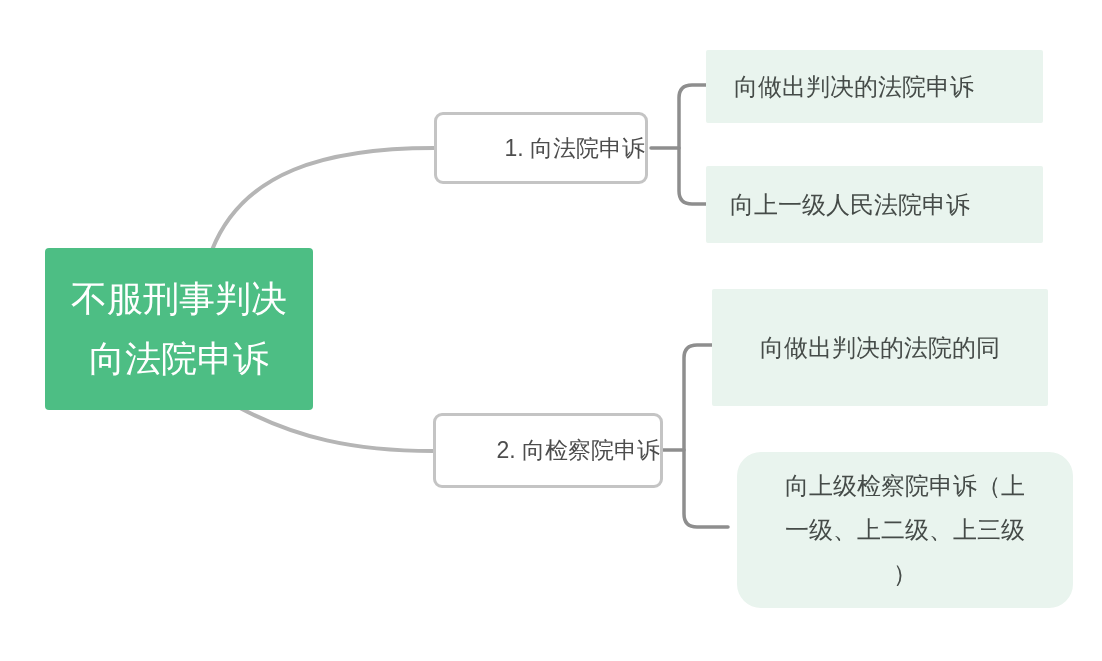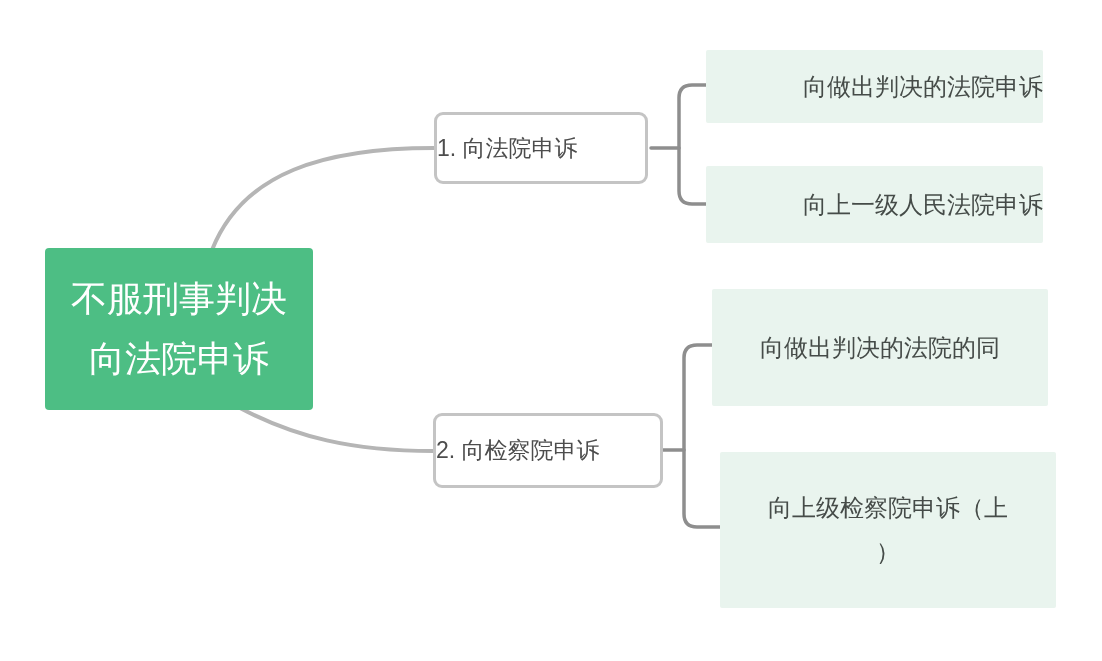--- a/index.html
+++ b/index.html
@@ -24,21 +24,20 @@
   }
   .conn-light { stroke: #b5b5b5; stroke-width: 4px; }
   .conn-dark  { stroke: #8e8e8e; stroke-width: 3.5px; }
 
   .node {
     position: absolute;
     box-sizing: border-box;
     display: flex;
     flex-direction: column;
     justify-content: center;
-    text-align: right;
   }
   .node .line { white-space: nowrap; }
 
   .root-node {
     left: 45px; top: 248px;
     width: 268px; height: 162px;
     background: #4dbe84;
     border-radius: 4px;
     color: #ffffff;
     font-size: 36px;
@@ -46,36 +45,36 @@
     text-align: center;
   }
 
   .branch-node {
     background: #ffffff;
     border: 3px solid #c4c4c4;
     border-radius: 9px;
     color: #4d4d4d;
     font-size: 23px;
     text-align: center;
-    align-items: flex-start;
+    align-items: flex-end;
   }
   .branch-1 { left: 434px; top: 112px; width: 214px; height: 72px; }
   .branch-2 { left: 433px; top: 413px; width: 230px; height: 75px; }
 
   .leaf-node {
     background: #e9f4ee;
     border-radius: 2px;
     color: #454b48;
     font-size: 24px;
     line-height: 44px;
   }
   .leaf-1 { left: 706px; top: 50px;  width: 337px; height: 73px;  padding-left: 28px; }
-  .leaf-2 { left: 706px; top: 166px; width: 337px; height: 77px;  padding-left: 13px; }
+  .leaf-2 { left: 706px; top: 166px; width: 337px; height: 77px;  padding-left: 24px; }
   .leaf-3 { left: 712px; top: 289px; width: 336px; height: 117px; text-align: center; }
-  .leaf-4 { left: 720px; top: 452px; width: 336px; height: 156px; text-align: center; }
+  .leaf-4 { left: 737px; top: 452px; width: 336px; height: 156px; text-align: center; border-radius: 24px; }
 </style>
 </head>
 <body>
 
 <div class="canvas">
 
   <svg class="connector-layer" viewBox="0 0 1102 661" xmlns="http://www.w3.org/2000/svg">
     <path class="conn-light" d="M 212 250 C 243 172, 325 148, 434 148"></path>
     <path class="conn-light" d="M 240 408 C 295 437, 352 451, 433 451"></path>
     <path class="conn-dark" d="M 651 148 L 679 148"></path>
@@ -104,16 +103,17 @@
   <div class="node leaf-node leaf-2">
     <div class="line">向上一级人民法院申诉</div>
   </div>
 
   <div class="node leaf-node leaf-3">
     <div class="line">向做出判决的法院的同</div>
   </div>
 
   <div class="node leaf-node leaf-4">
     <div class="line">向上级检察院申诉（上</div>
+    <div class="line">一级、上二级、上三级</div>
     <div class="line">）</div>
   </div>
 
 </div>
 
 </body></html>

